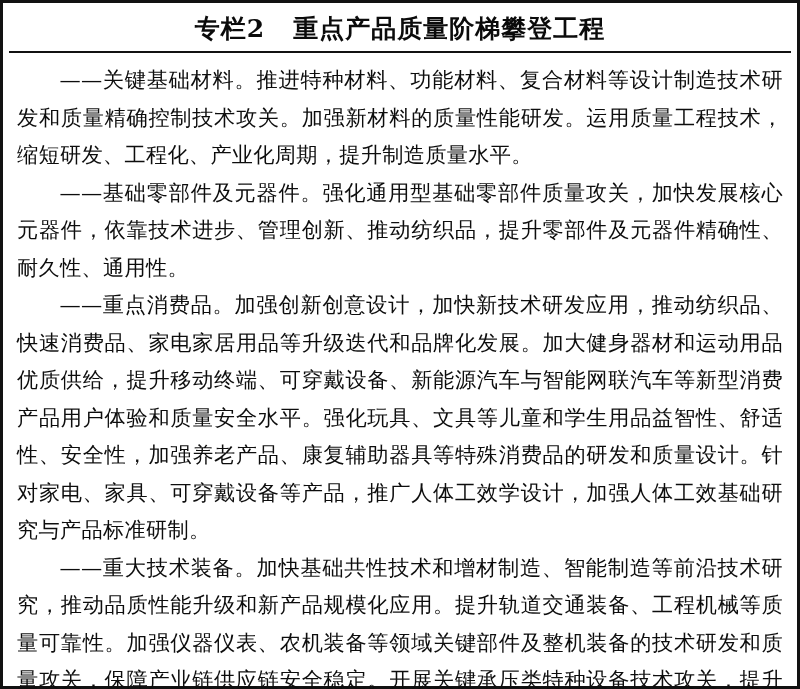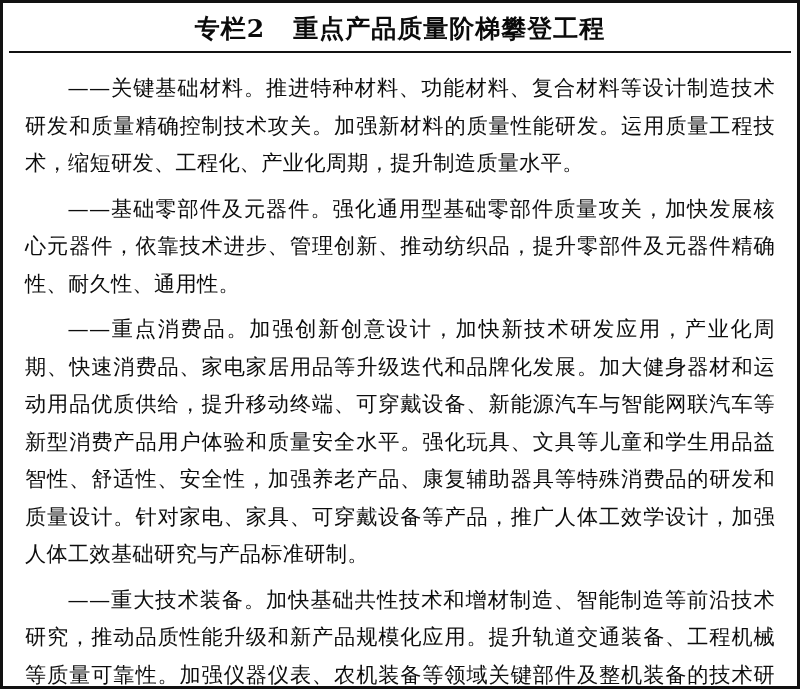--- a/index.html
+++ b/index.html
@@ -43,35 +43,35 @@
     padding: 2px 14px 0 14px;
     font-family: "DejaVu Serif", serif;
     font-size: 21.2px;
     line-height: 37.5px;
     color: #0d0d0d;
     text-align: justify;
     text-justify: inter-ideograph;
     letter-spacing: 0.3px;
   }
   #body-text p {
-    margin: 8px;
+    margin: 0;
     text-indent: 2em;
   }
 </style>
 </head>
 <body>
 
 <div id="doc-box">
 
   <div id="title-row">
     <span>专栏</span><span class="num">2</span>&nbsp;&nbsp;&nbsp;<span>重点产品质量阶梯攀登工程</span>
   </div>
 
   <hr id="title-rule">
 
   <div id="body-text">
     <p>——关键基础材料。推进特种材料、功能材料、复合材料等设计制造技术研发和质量精确控制技术攻关。加强新材料的质量性能研发。运用质量工程技术，缩短研发、工程化、产业化周期，提升制造质量水平。</p>
     <p>——基础零部件及元器件。强化通用型基础零部件质量攻关，加快发展核心元器件，依靠技术进步、管理创新、推动纺织品，提升零部件及元器件精确性、耐久性、通用性。</p>
-    <p>——重点消费品。加强创新创意设计，加快新技术研发应用，产业化周期、快速消费品、家电家居用品等升级迭代和品牌化发展。加大健身器材和运动用品优质供给，提升移动终端、可穿戴设备、新能源汽车与智能网联汽车等新型消费产品用户体验和质量安全水平。强化玩具、文具等儿童和学生用品益智性、舒适性、安全性，加强养老产品、康复辅助器具等特殊消费品的研发和质量设计。针对家电、家具、可穿戴设备等产品，推广人体工效学设计，加强人体工效基础研究与产品标准研制。</p>
+    <p>——重点消费品。加强创新创意设计，加快新技术研发应用，推动纺织品、快速消费品、家电家居用品等升级迭代和品牌化发展。加大健身器材和运动用品优质供给，提升移动终端、可穿戴设备、新能源汽车与智能网联汽车等新型消费产品用户体验和质量安全水平。强化玩具、文具等儿童和学生用品益智性、舒适性、安全性，加强养老产品、康复辅助器具等特殊消费品的研发和质量设计。针对家电、家具、可穿戴设备等产品，推广人体工效学设计，加强人体工效基础研究与产品标准研制。</p>
     <p>——重大技术装备。加快基础共性技术和增材制造、智能制造等前沿技术研究，推动品质性能升级和新产品规模化应用。提升轨道交通装备、工程机械等质量可靠性。加强仪器仪表、农机装备等领域关键部件及整机装备的技术研发和质量攻关，保障产业链供应链安全稳定。开展关键承压类特种设备技术攻关，提升机电类特种设备安全可靠性。</p>
   </div>
 
 </div>
 
 </body></html>

